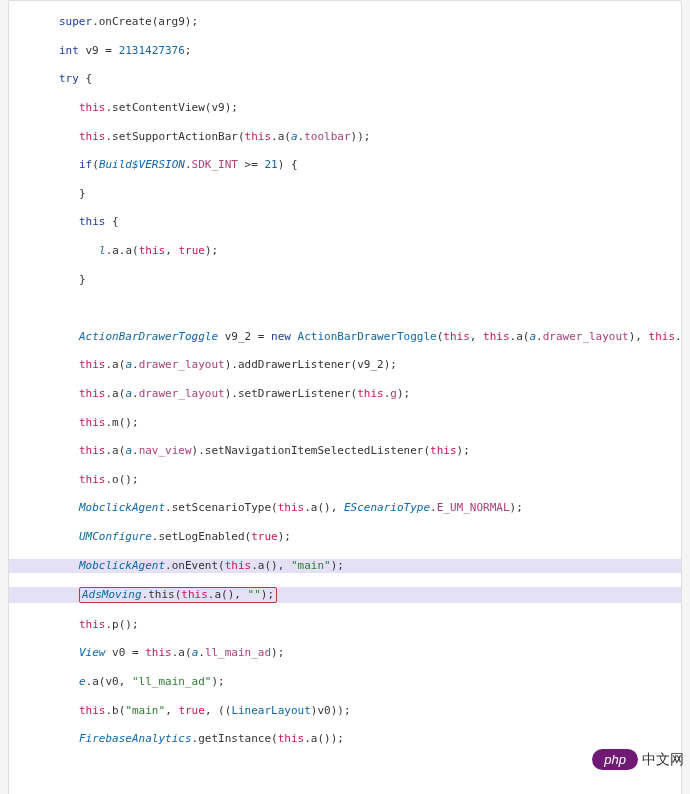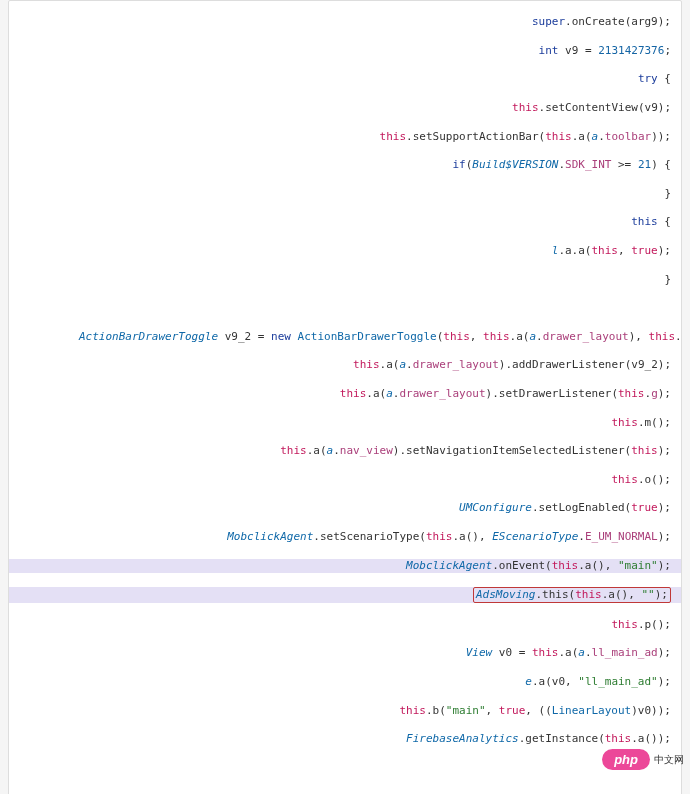--- a/index.html
+++ b/index.html
@@ -21,21 +21,21 @@
     margin-top: 0;
     padding-bottom: 6px;
   }
   .code-top {
     font-size: 11px;
     line-height: 1.3;
     white-space: pre;
     padding: 0;
     position: relative;
   }
-  .code-top .line { padding: 0 10px; text-align: right; }
+  .code-top .line { padding: 0 10px; }
   .code-top .in2 { padding-left: 50px; }
   .code-top .in3 { padding-left: 70px; }
   .code-top .in4 { padding-left: 90px; }
   .highlight-row { background: #e4e0f5; }
   .box-red {
     display: inline-block;
     border: 1.5px solid #c03838;
     border-radius: 2px;
     padding: 0 2px;
   }
@@ -74,30 +74,30 @@
   .badge {
     position: fixed;
     right: 6px;
     bottom: 24px;
     display: flex;
     align-items: center;
     font-family: Arial, sans-serif;
     z-index: 50;
   }
   .badge-oval {
-    background: #ec4899;
+    background: #701a75;
     color: #fff;
     font-style: italic;
-    font-weight: 700;
+    font-weight: 400;
     font-size: 13px;
     padding: 3px 12px;
     border-radius: 999px;
   }
   .badge-txt {
-    font-size: 10px;
+    font-size: 14px;
     color: #333;
     margin-left: 4px;
     white-space: nowrap;
     font-weight: 500;
   }
 </style>
 </head>
 <body>
 
 <div class="panel top">
@@ -112,22 +112,22 @@
 <div class="line in3"><span class="kw">this</span><span> {</span></div>
 <div class="line in4"><span class="cls2">l</span><span>.a.a(</span><span class="this">this</span><span>, </span><span class="this">true</span><span>);</span></div>
 <div class="line in3"><span>}</span></div>
 <div class="line"><span></span>&nbsp;</div>
 <div class="line in3"><span class="cls2">ActionBarDrawerToggle</span><span> v9_2 = </span><span class="kw">new</span><span> </span><span class="cls4">ActionBarDrawerToggle</span><span>(</span><span class="this">this</span><span>, </span><span class="this">this</span><span>.a(</span><span class="cls2">a</span><span>.</span><span class="prop">drawer_layout</span><span>), </span><span class="this">this</span><span>.a(</span></div>
 <div class="line in3"><span class="this">this</span><span>.a(</span><span class="cls2">a</span><span>.</span><span class="prop">drawer_layout</span><span>).addDrawerListener(v9_2);</span></div>
 <div class="line in3"><span class="this">this</span><span>.a(</span><span class="cls2">a</span><span>.</span><span class="prop">drawer_layout</span><span>).setDrawerListener(</span><span class="this">this</span><span>.</span><span class="prop">g</span><span>);</span></div>
 <div class="line in3"><span class="this">this</span><span>.m();</span></div>
 <div class="line in3"><span class="this">this</span><span>.a(</span><span class="cls2">a</span><span>.</span><span class="prop">nav_view</span><span>).setNavigationItemSelectedListener(</span><span class="this">this</span><span>);</span></div>
 <div class="line in3"><span class="this">this</span><span>.o();</span></div>
+<div class="line in3"><span class="cls2">MobclickAgent</span><span>.setScenarioType(</span><span class="this">this</span><span>.a(), </span><span class="cls2">EScenarioType</span><span>.</span><span class="prop">E_UM_NORMAL</span><span>);</span></div>
 <div class="line in3"><span class="cls2">UMConfigure</span><span>.setLogEnabled(</span><span class="this">true</span><span>);</span></div>
-<div class="line in3"><span class="cls2">MobclickAgent</span><span>.setScenarioType(</span><span class="this">this</span><span>.a(), </span><span class="cls2">EScenarioType</span><span>.</span><span class="prop">E_UM_NORMAL</span><span>);</span></div>
 <div class="line in3 highlight-row"><span class="cls2">MobclickAgent</span><span>.onEvent(</span><span class="this">this</span><span>.a(), </span><span class="str">"main"</span><span>);</span></div>
 <div class="line in3 highlight-row"><span class="box-red"><span class="cls2">AdsMoving</span><span>.this(</span><span class="this">this</span><span>.a(), </span><span class="str">""</span><span>);</span></span></div>
 <div class="line in3"><span class="this">this</span><span>.p();</span></div>
 <div class="line in3"><span class="cls2">View</span><span> v0 = </span><span class="this">this</span><span>.a(</span><span class="cls2">a</span><span>.</span><span class="prop">ll_main_ad</span><span>);</span></div>
 <div class="line in3"><span class="cls2">e</span><span>.a(v0, </span><span class="str">"ll_main_ad"</span><span>);</span></div>
 <div class="line in3"><span class="this">this</span><span>.b(</span><span class="str">"main"</span><span>, </span><span class="this">true</span><span>, ((</span><span class="cls4">LinearLayout</span><span>)v0));</span></div>
 <div class="line in3"><span class="cls2">FirebaseAnalytics</span><span>.getInstance(</span><span class="this">this</span><span>.a());</span></div>
 
 
 

